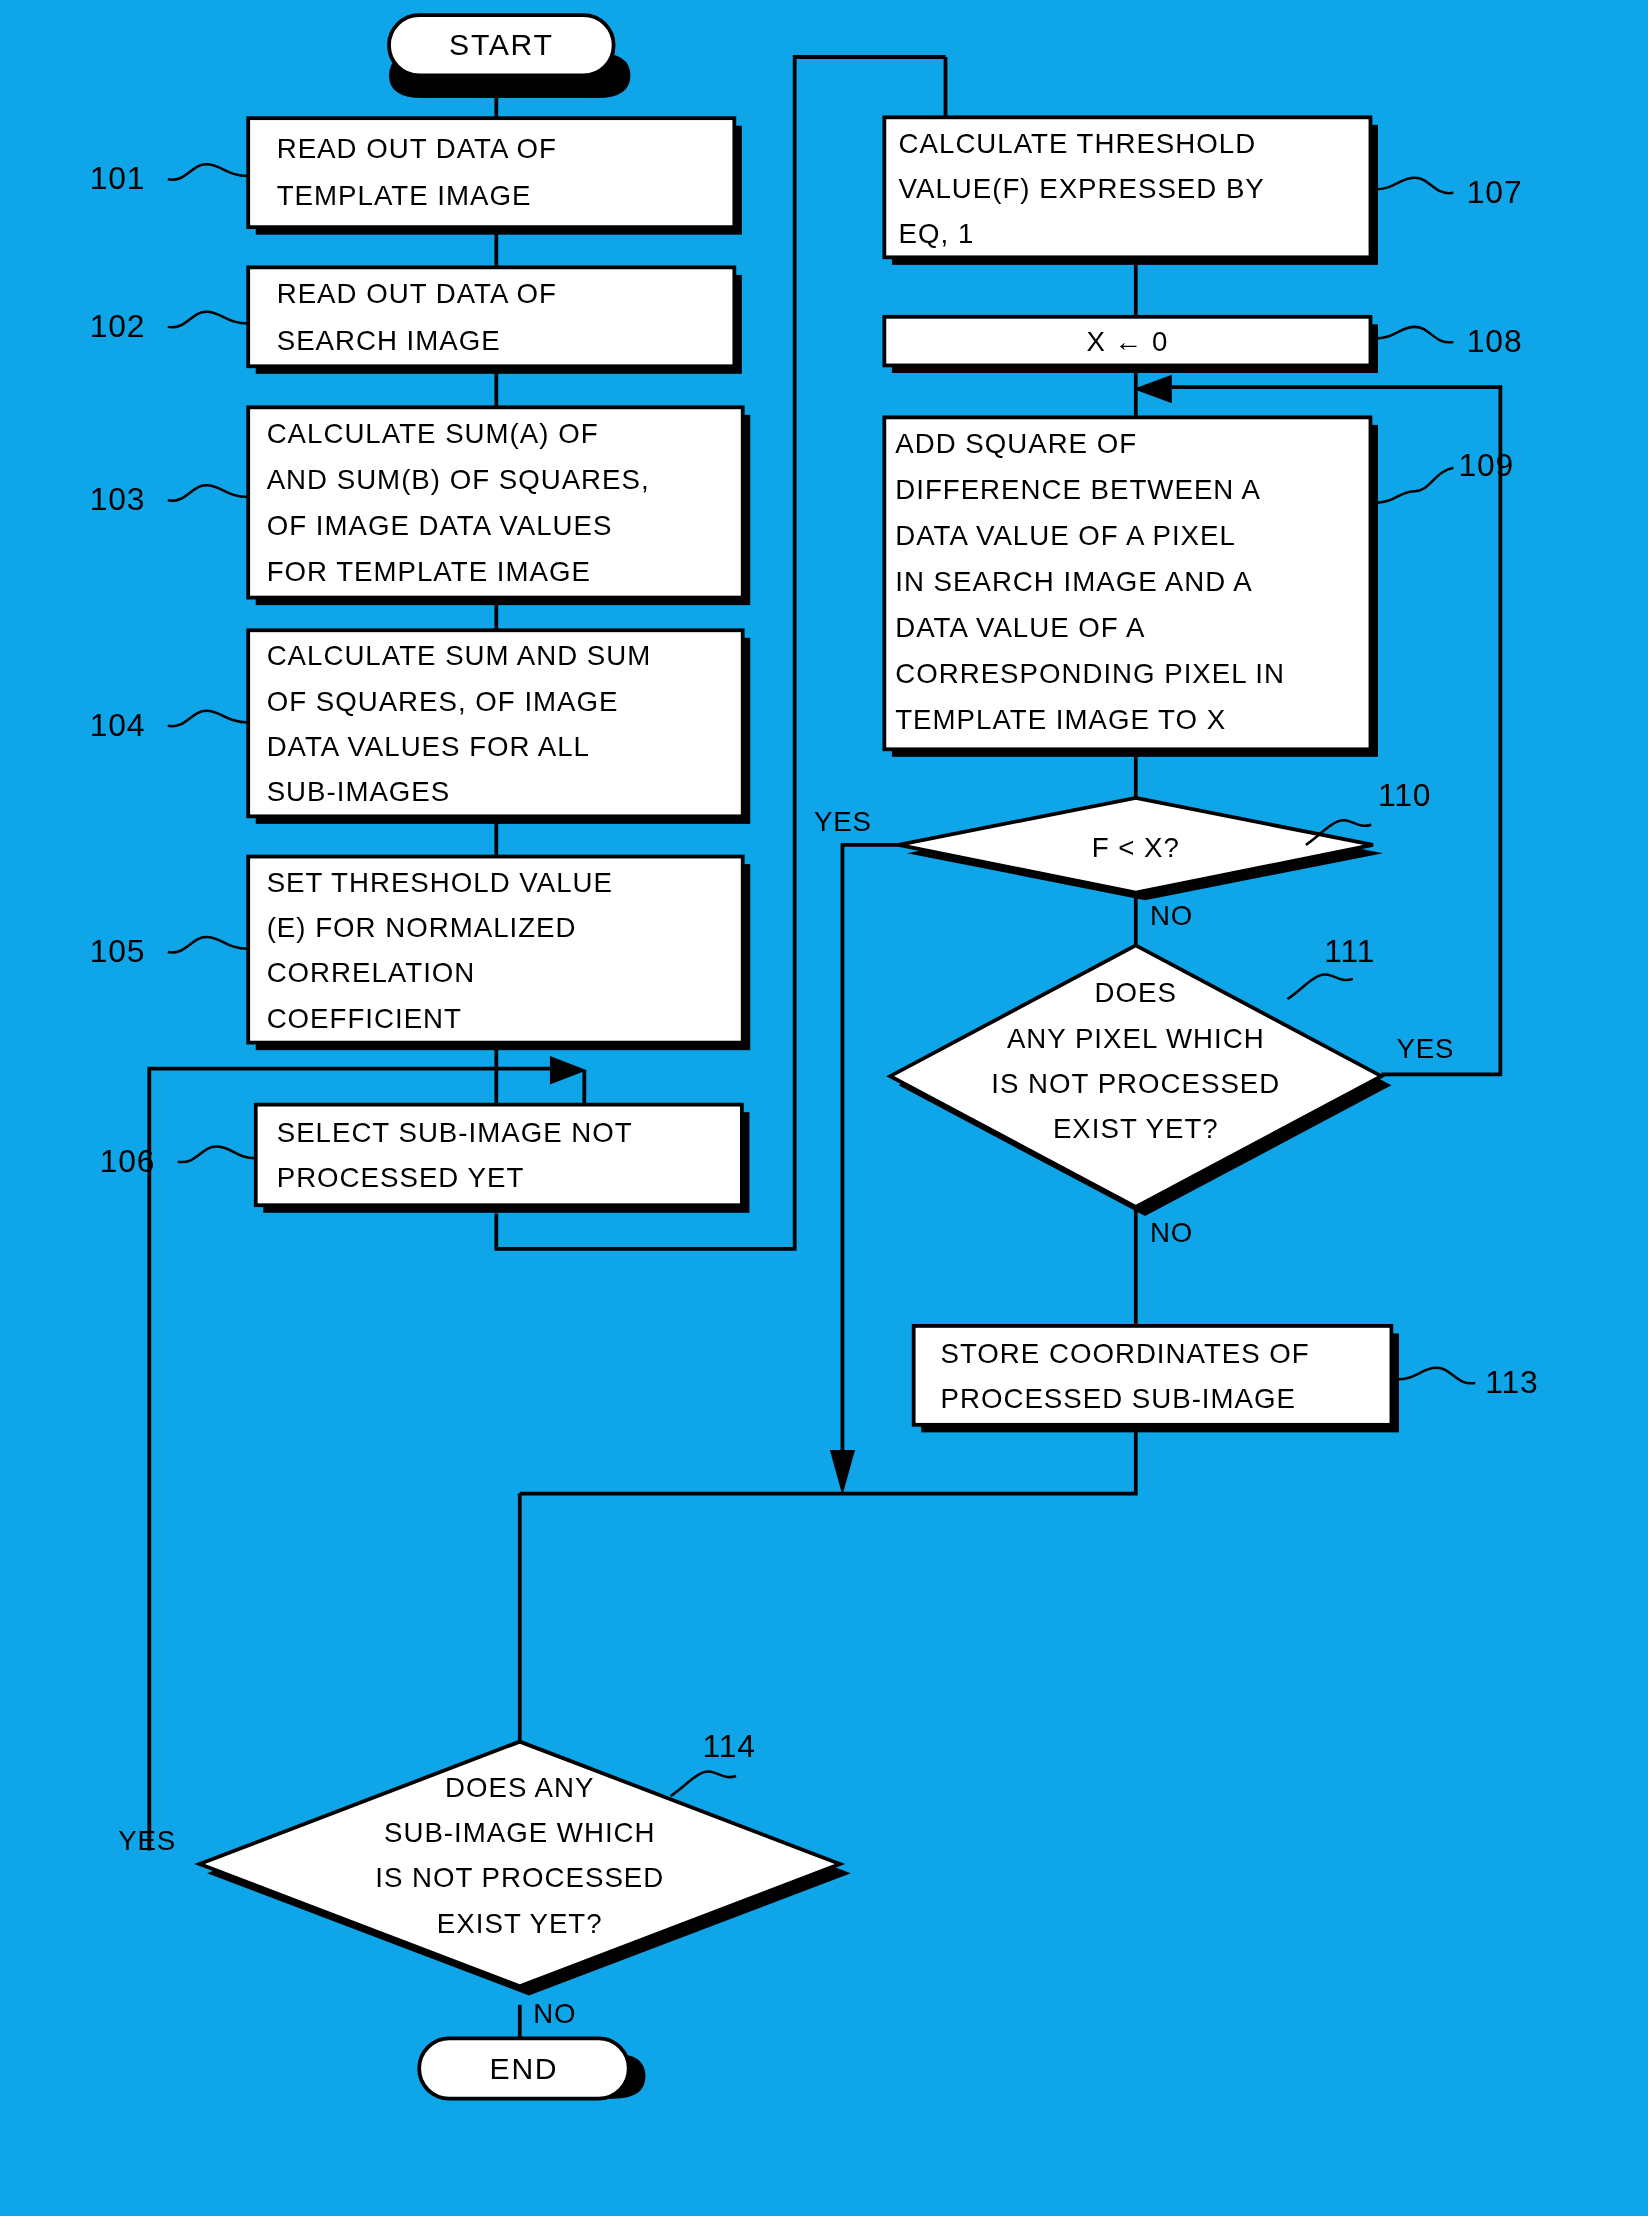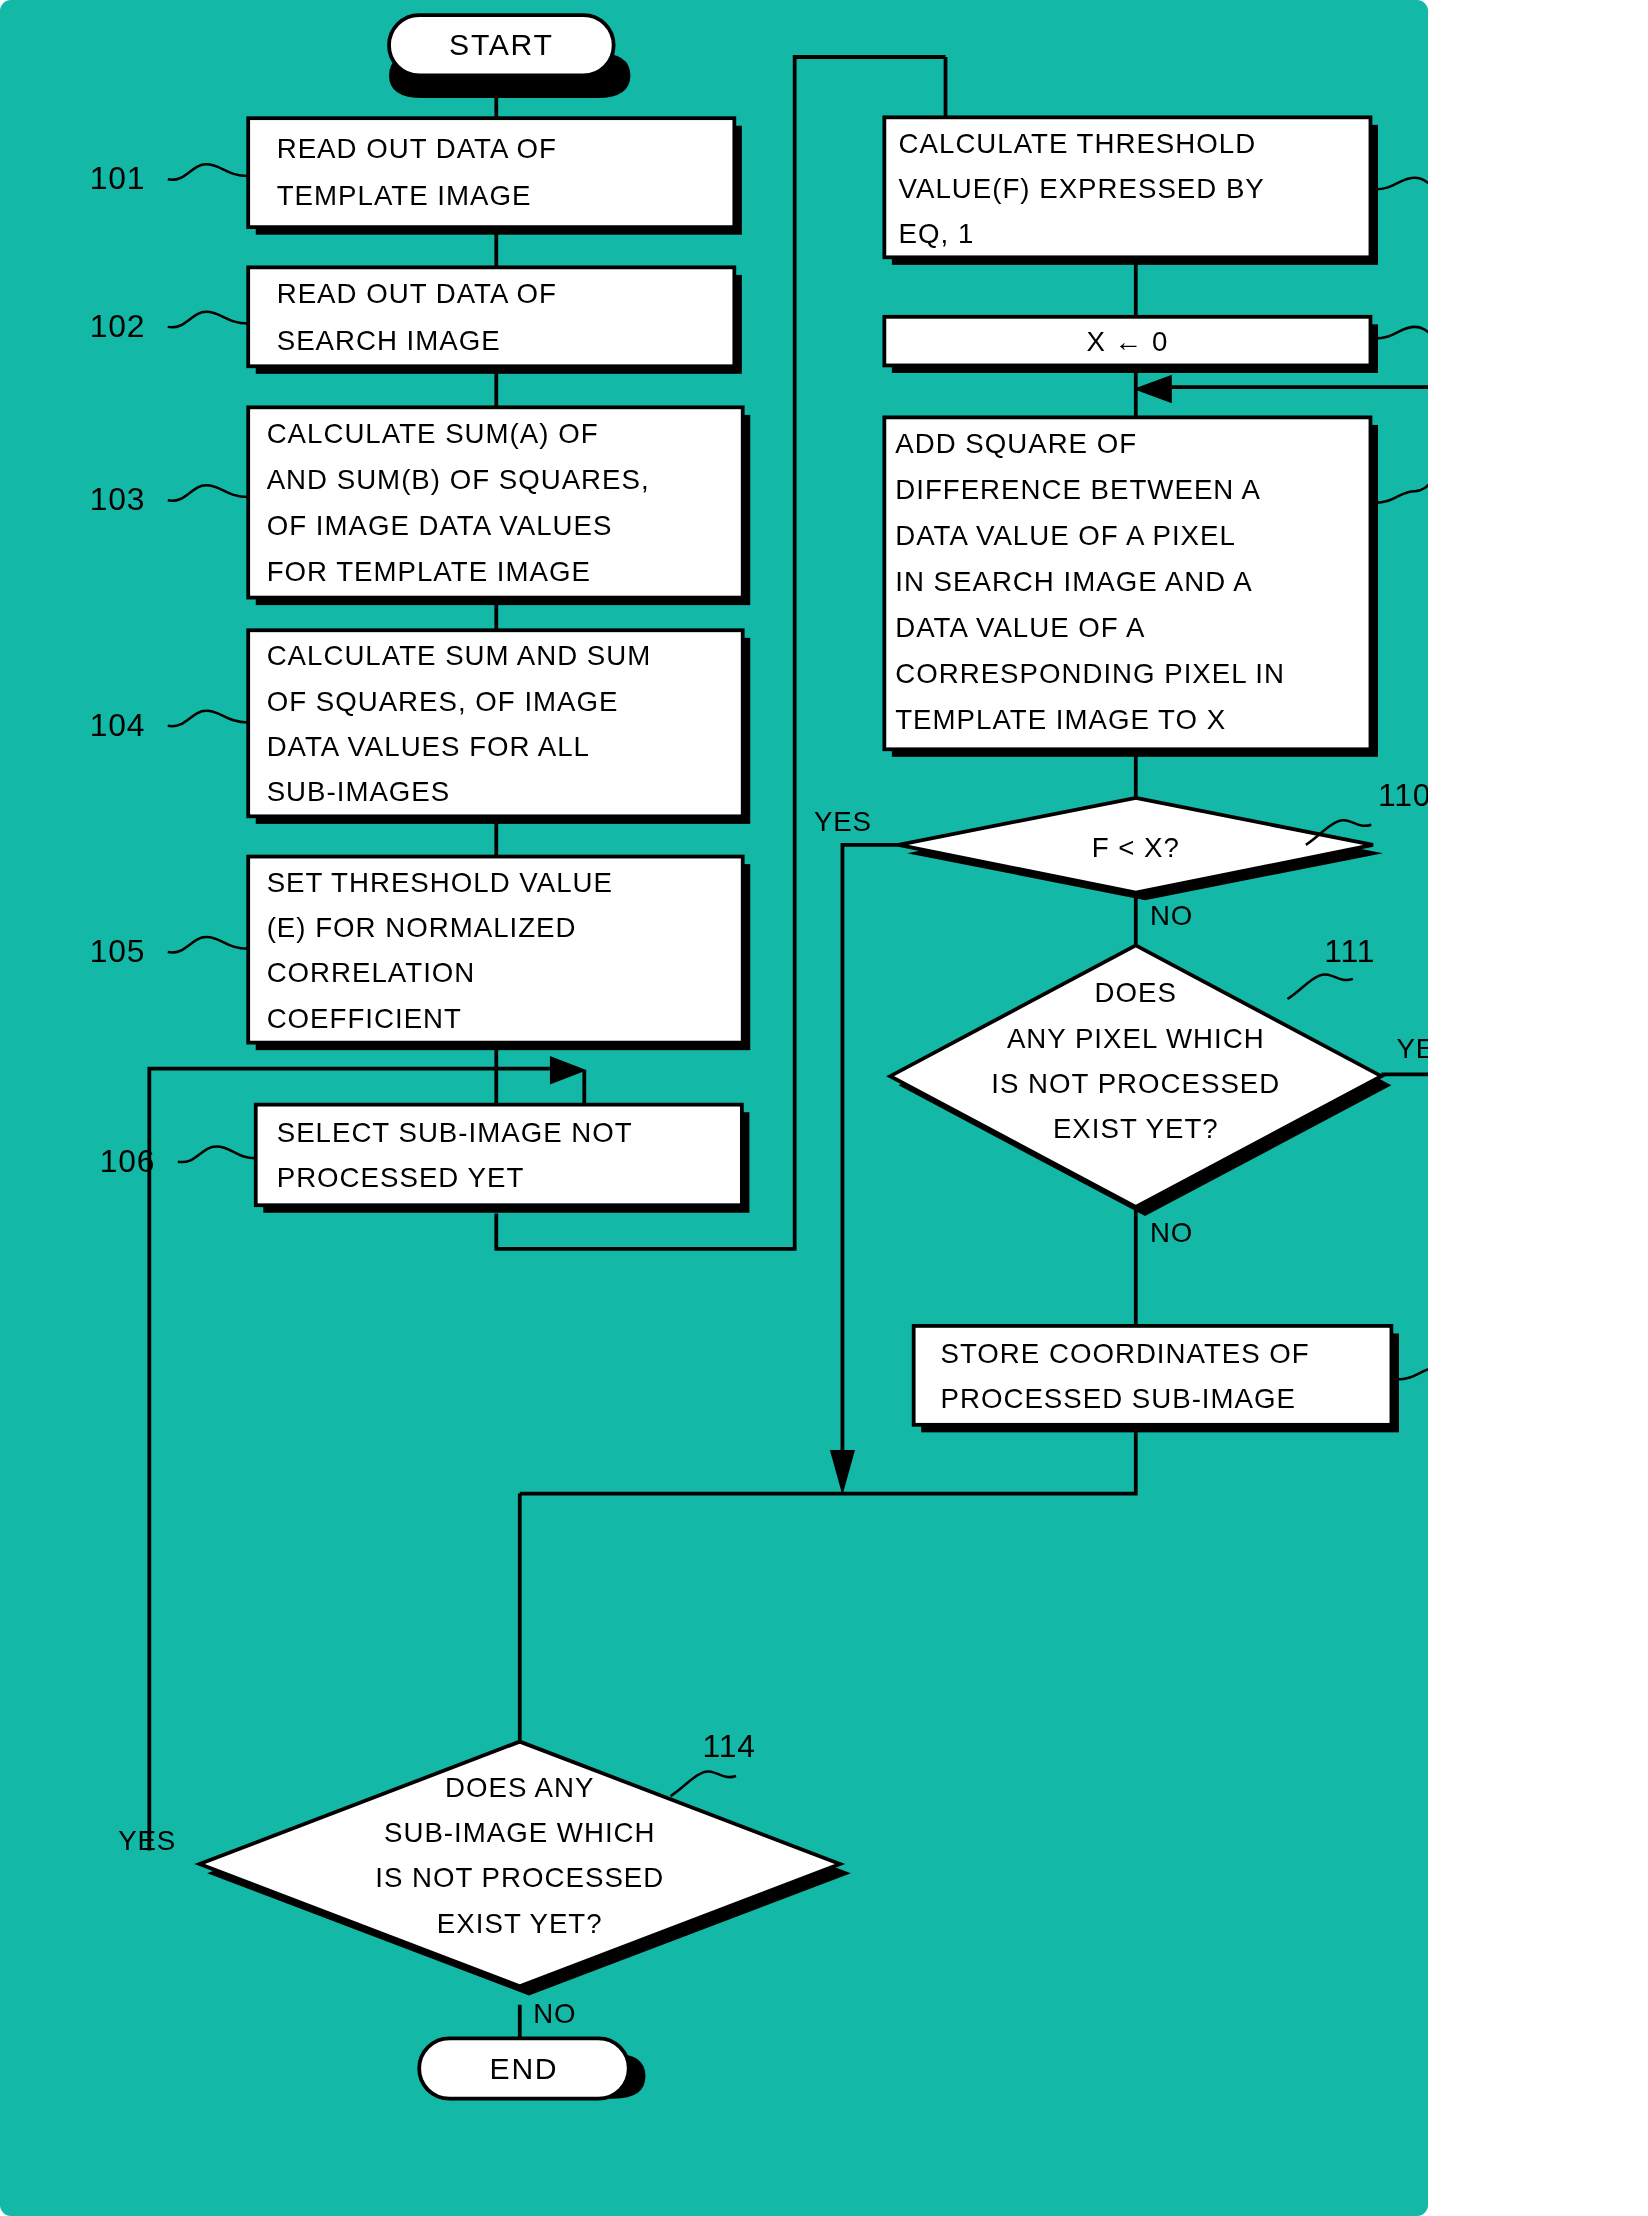--- a/index.html
+++ b/index.html
@@ -1,17 +1,17 @@
 <!DOCTYPE html>
 <html style="font-size:13.4px"><head>
 <meta charset="utf-8">
 <style>
   html,body{margin:0;padding:0;background:#ffffff;}
   body{font-family:"Liberation Sans", sans-serif;}
-  #page{position:relative;width:1428px;height:2216px;background:#14b8a6;overflow:hidden;border-radius:11px;}
+  #page{position:relative;width:1648px;height:2216px;background:#0ea5e9;overflow:hidden;}
   svg{display:block;}
   .flow-text{font-family:"Liberation Sans", sans-serif;fill:#000;font-size:33px;letter-spacing:1.2px;}
   .term-text{font-family:"Liberation Sans", sans-serif;fill:#000;font-size:36px;letter-spacing:2px;}
   .ref-text{font-family:"Liberation Sans", sans-serif;fill:#000;font-size:38px;letter-spacing:1px;}
   .branch-text{font-family:"Liberation Sans", sans-serif;fill:#000;font-size:33px;letter-spacing:1px;}
   .shape{fill:#ffffff;stroke:#000000;stroke-width:4.5;}
   .shadow{fill:#000000;stroke:none;}
   .line{stroke:#000000;stroke-width:4.5;fill:none;}
   .thinline{stroke:#000000;stroke-width:3;fill:none;}
 </style>

